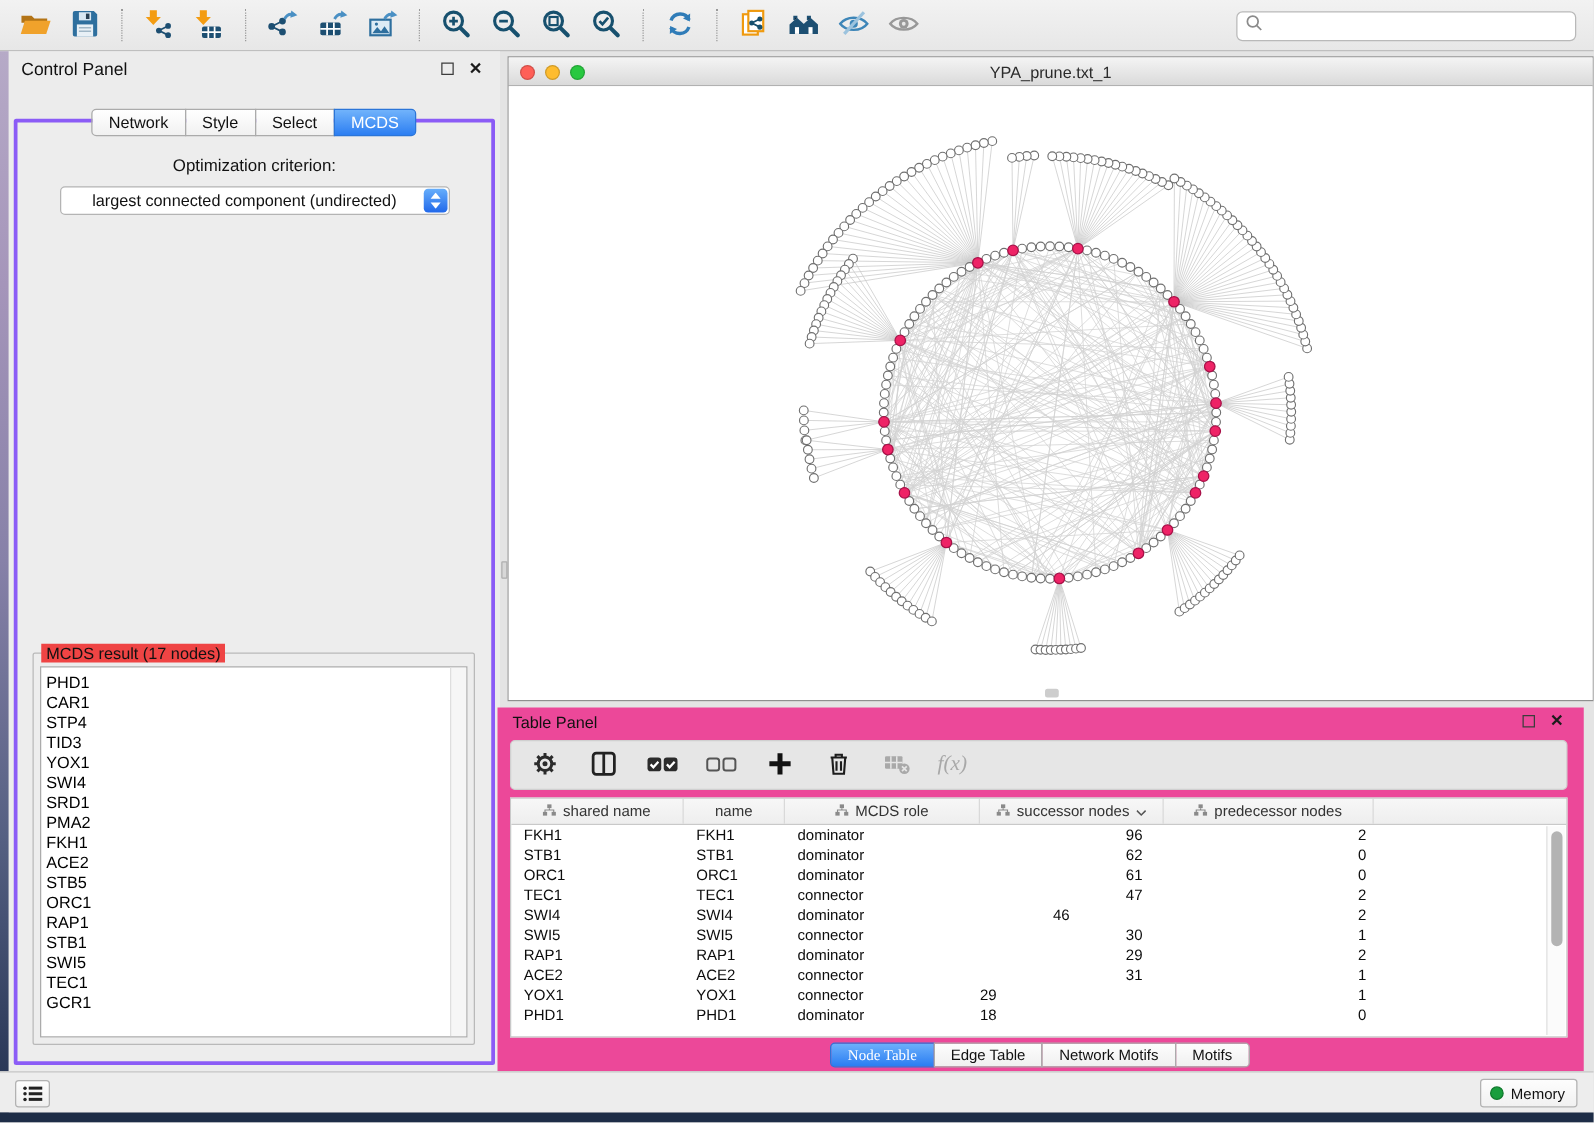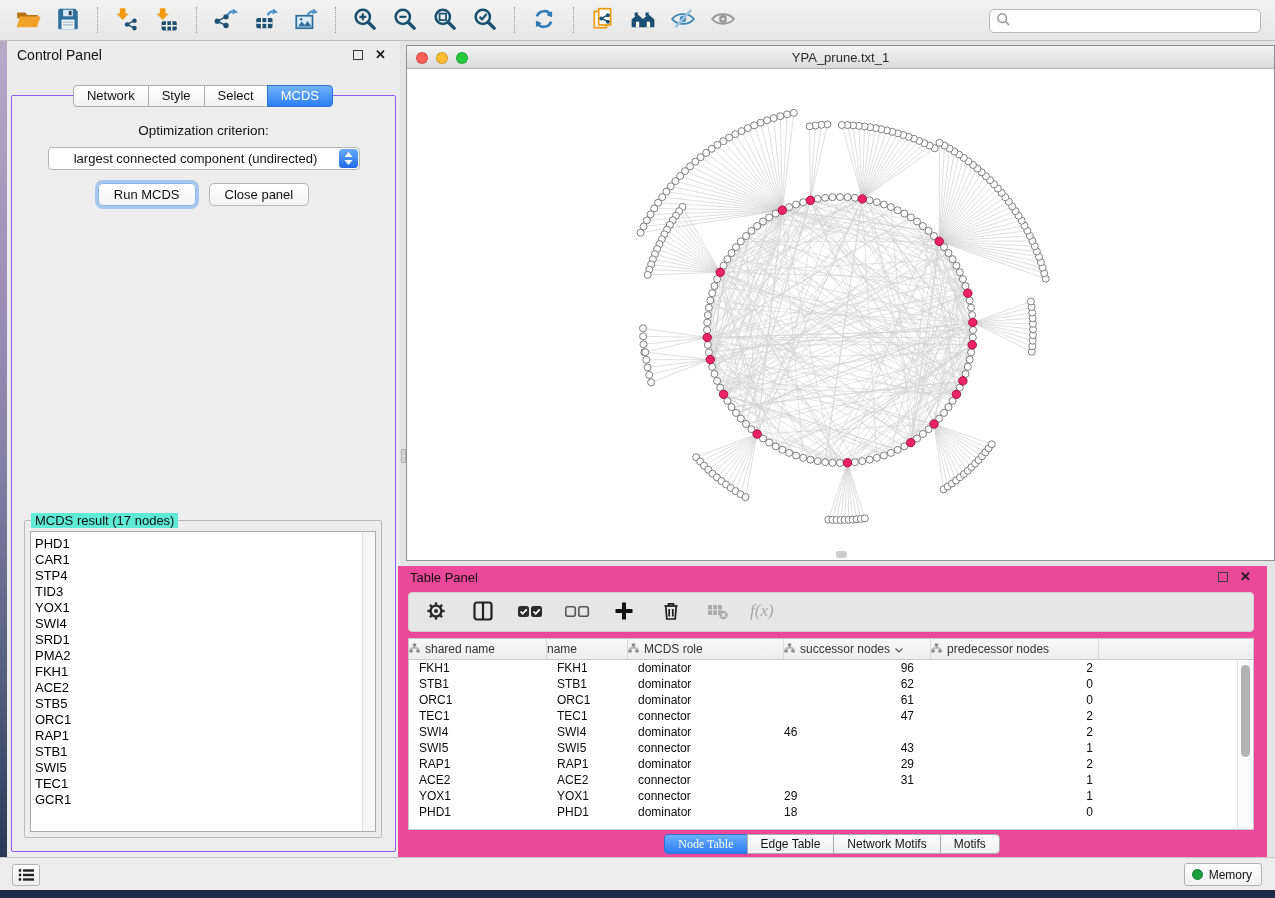--- a/index.html
+++ b/index.html
@@ -25,21 +25,21 @@
   .desktop-bottom { position:absolute; left:0; top:890px; width:1275px; height:8px;
     background:linear-gradient(90deg,#2c3d59,#1a2940 30%,#31415c 55%,#1b2a42 80%,#253click650); background-color:#1e2d47; }
 
   
   .control-panel { position:absolute; left:7px; top:41px; width:393px; height:816px; background:#ececec; }
   .cp-titlebar { height:28px; display:flex; align-items:center; padding:0 14px 0 10px; }
   .cp-title { font-size:14px; color:#111; flex:1; }
   .panel-float { width:10px; height:10px; border:1.6px solid #3c3c3c; background:transparent; margin-right:12px; cursor:pointer; }
   .panel-close { font-size:13px; font-weight:bold; color:#1b1b1b; cursor:pointer; line-height:10px; }
   .cp-content { position:absolute; left:4px; right:4px; top:54px; bottom:5px;
-    background:#ededed; border:1px solid #8b5cf6; border-radius:2px; }
+    background:#ededed; border:3px solid #8b5cf6; border-radius:2px; }
   .cp-tabs { position:absolute; top:-11px; left:0; right:0; display:flex; justify-content:center; z-index:3; }
   .cp-tab { font-size:13px; color:#111; padding:2px 13px 3px; background:linear-gradient(#ffffff,#f1f1f1);
     border:1px solid #ababab; margin-left:-1px; cursor:pointer; }
   .cp-tab:first-child { border-radius:4px 0 0 4px; }
   .cp-tab:last-child { border-radius:0 4px 4px 0; }
   .cp-tab.selected { background:linear-gradient(#71b3fb,#2c7ef2); color:#fff; border-color:#2b75d8; }
   .opt-label { text-align:center; margin-top:27px; font-size:13.5px; color:#111; }
   .opt-select { width:312px; height:23px; margin:9px auto 0; background:#fff; border:1px solid #b4b4b4;
     border-radius:4px; display:flex; align-items:center; cursor:pointer; }
   .opt-select .sel-text { flex:1; text-align:center; font-size:13px; color:#111; padding-left:4px; }
@@ -47,21 +47,21 @@
     background:linear-gradient(#66aefb,#2168ea); display:flex; flex-direction:column;
     align-items:center; justify-content:center; gap:1px; }
   .sel-stepper svg { display:block; }
   .cp-buttons { display:flex; justify-content:center; gap:13px; margin-top:13px; }
   .btn { height:23px; padding:0 15px; font-size:13px; color:#111; background:linear-gradient(#ffffff,#f3f3f3);
     border:1px solid #b6b6b6; border-radius:5px; cursor:pointer; font-family:"Liberation Sans",sans-serif; }
   .btn.focus-ring { border-color:#85b7e8; box-shadow:0 0 0 3px rgba(110,170,235,.55); }
 
   .mcds-group { position:absolute; left:12px; right:13px; top:424px; bottom:13px;
     border:1px solid #b9b9b9; border-radius:2px; }
-  .mcds-group-label { position:absolute; top:-8px; left:6px; background:#5eead4; padding:0 4px;
+  .mcds-group-label { position:absolute; top:-8px; left:6px; background:#ef4444; padding:0 4px;
     font-size:13px; color:#111; }
   .mcds-list { position:absolute; left:5px; right:5px; top:10px; bottom:5px; background:#fff;
     border:1px solid #ababab; overflow:hidden; }
   .mcds-scroll { position:absolute; right:0; top:0; bottom:0; width:13px; background:#f6f6f6;
     border-left:1px solid #dedede; }
   .mcds-item { font-size:13px; line-height:16px; padding-left:4px; color:#000; }
 
   
   .net-window { position:absolute; left:406px; top:45px; width:869px; height:516px;
     border:1px solid #8f8f8f; background:#fff; }
@@ -81,21 +81,21 @@
   .tp-title { font-size:13px; color:#111; flex:1; }
   .tp-toolbar { position:absolute; left:10px; top:26px; width:846px; height:40px; background:#e6e6e6;
     border:1px solid #d0d0d0; border-radius:4px; display:flex; align-items:center; padding:0 12px; gap:17px; }
   .tpt-btn { width:30px; height:30px; display:flex; align-items:center; justify-content:center;
     background:transparent; border:none; cursor:pointer; }
   .tpt-btn.disabled { cursor:default; }
   .tp-table { position:absolute; left:10px; top:72px; width:846px; height:192px; background:#fff;
     border:1px solid #c8c8c8; overflow:hidden; }
   .tp-header { display:flex; height:21px; background:linear-gradient(#f7f7f7,#eeeeee);
     border-bottom:1px solid #c9c9c9; }
-  .th { display:flex; align-items:center; justify-content:flex-start; gap:5px; font-size:12px; color:#333;
+  .th { display:flex; align-items:center; justify-content:center; gap:5px; font-size:12px; color:#333;
     border-right:1px solid #d9d9d9; cursor:pointer; }
   .th.filler { flex:1; border-right:none; cursor:default; }
   .tr { display:flex; height:16px; cursor:default; }
   .td { font-size:12px; line-height:16px; color:#0c0c0c; white-space:nowrap; overflow:hidden; }
   .tp-vscroll { position:absolute; right:1px; top:22px; bottom:1px; width:15px; background:#fbfbfb;
     border-left:1px solid #e0e0e0; }
   .tp-vthumb { position:absolute; left:3px; top:4px; width:9px; height:92px; background:#b3b3b3; border-radius:5px; }
   .tp-tabs { position:absolute; left:0; right:0; bottom:3px; display:flex; justify-content:center; }
   .tp-tab { font-size:12px; color:#111; padding:2px 13px 3px; background:linear-gradient(#fdfdfd,#f0f0f0);
     border:1px solid #ababab; margin-left:-1px; height:20px; cursor:pointer; }
@@ -286,24 +286,20 @@
     <div class="opt-select">
       <span class="sel-text">largest connected component (undirected)</span>
       <span class="sel-stepper">
         <svg width="9" height="6" viewBox="0 0 9 6">
             <path d="M4.5 0 L8.5 5 H0.5 Z" fill="#fff"></path>
           </svg>
         <svg width="9" height="6" viewBox="0 0 9 6">
             <path d="M4.5 6 L8.5 1 H0.5 Z" fill="#fff"></path>
           </svg>
       </span>
-    </div>
-    <div class="cp-buttons">
-      <button class="btn focus-ring">Run MCDS</button>
-      <button class="btn">Close panel</button>
     </div>
     <div class="mcds-group">
       <span class="mcds-group-label">MCDS result (17 nodes)</span>
       <div class="mcds-list" id="mcds-list">
         <div class="mcds-scroll"></div>
       <div class="mcds-item" style="margin-top: 4px;">PHD1</div>
           <div class="mcds-item">CAR1</div>
           <div class="mcds-item">STP4</div>
           <div class="mcds-item">TID3</div>
           <div class="mcds-item">YOX1</div>
@@ -1239,28 +1235,28 @@
           <div class="td" style="width: 138px; text-align: left; padding-left: 10px;">TEC1</div>
           <div class="td" style="width: 81px; text-align: left; padding-left: 10px;">TEC1</div>
           <div class="td" style="width: 156px; text-align: left; padding-left: 10px;">connector</div>
           <div class="td" style="width: 147px; text-align: right; padding-right: 17px;">47</div>
           <div class="td" style="width: 168px; text-align: right; padding-right: 6px;">2</div>
         </div>
         <div class="tr">
           <div class="td" style="width: 138px; text-align: left; padding-left: 10px;">SWI4</div>
           <div class="td" style="width: 81px; text-align: left; padding-left: 10px;">SWI4</div>
           <div class="td" style="width: 156px; text-align: left; padding-left: 10px;">dominator</div>
-          <div class="td" style="width: 147px; text-align: left; padding-right: 17px;">46</div>
+          <div class="td" style="width: 147px; text-align: center; padding-right: 17px;">46</div>
           <div class="td" style="width: 168px; text-align: right; padding-right: 6px;">2</div>
         </div>
         <div class="tr">
           <div class="td" style="width: 138px; text-align: left; padding-left: 10px;">SWI5</div>
           <div class="td" style="width: 81px; text-align: left; padding-left: 10px;">SWI5</div>
           <div class="td" style="width: 156px; text-align: left; padding-left: 10px;">connector</div>
-          <div class="td" style="width: 147px; text-align: right; padding-right: 17px;">43</div>
+          <div class="td" style="width: 147px; text-align: right; padding-right: 17px;">30</div>
           <div class="td" style="width: 168px; text-align: right; padding-right: 6px;">1</div>
         </div>
         <div class="tr">
           <div class="td" style="width: 138px; text-align: left; padding-left: 10px;">RAP1</div>
           <div class="td" style="width: 81px; text-align: left; padding-left: 10px;">RAP1</div>
           <div class="td" style="width: 156px; text-align: left; padding-left: 10px;">dominator</div>
           <div class="td" style="width: 147px; text-align: right; padding-right: 17px;">29</div>
           <div class="td" style="width: 168px; text-align: right; padding-right: 6px;">2</div>
         </div>
         <div class="tr">

